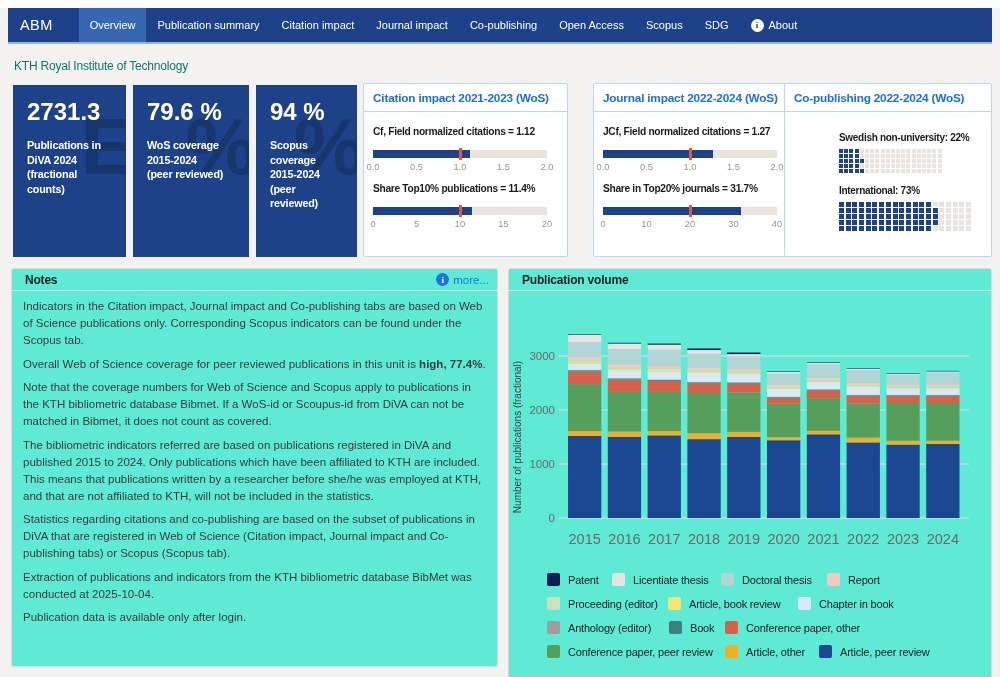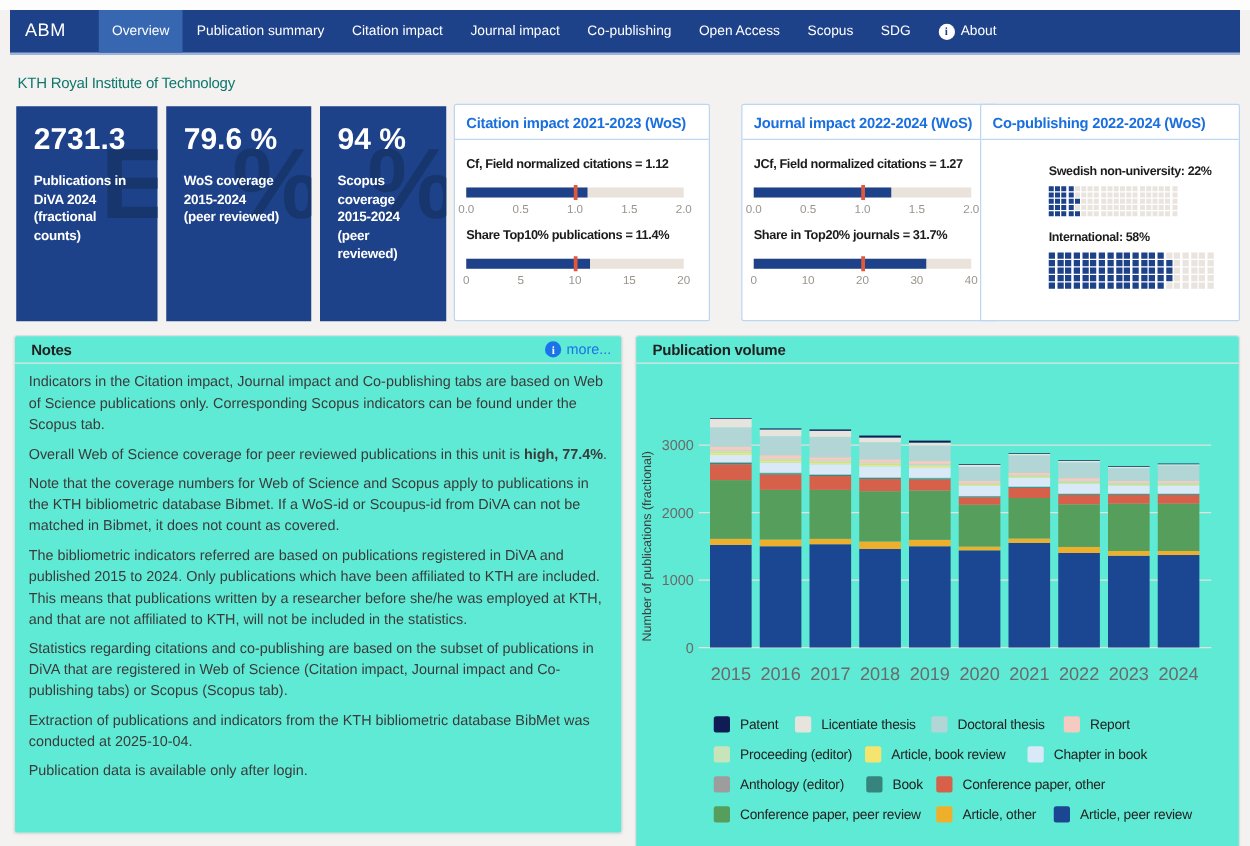--- a/index.html
+++ b/index.html
@@ -42,21 +42,21 @@
 #notes-panel { left:11px; top:268px; width:487px; height:399px; }
 #pub-panel { left:508px; top:268px; width:484px; height:497px; }
 .chead { height:22px; display:flex; align-items:center; justify-content:space-between; padding:0 8px 0 13px; border-bottom:1px solid #e4e4e4; }
 .chead-title { font-size:12px; font-weight:bold; letter-spacing:-0.2px; color:#1f1f1f; }
 .more-link { display:flex; align-items:center; gap:4px; color:#1a73e8; font-size:11.5px; cursor:pointer; }
 .more-badge { width:13px; height:13px; border-radius:50%; background:#1a73e8; color:#fff; font-size:9px; font-weight:bold; display:inline-flex; align-items:center; justify-content:center; font-family:"Liberation Serif",serif; }
 .notes-body { padding:7px 9px 0 11px; font-size:11.5px; line-height:17px; color:#3b3b3b; }
 .notes-body p { margin-bottom:6.5px; }
 .notes-body p.nowrap { white-space:nowrap; }
 #pubchart { margin-top:6px; display:block; }
-.legend { padding-left:62px; margin-top:6px; }
+.legend { padding-left:38px; margin-top:6px; }
 .legend-row { display:flex; align-items:center; height:13px; margin-bottom:11px; }
 .legend-item { display:inline-flex; align-items:center; font-size:11px; letter-spacing:-0.2px; color:#222; flex-shrink:0; }
 .legend-swatch { width:13px; height:13px; border-radius:2px; margin-right:8px; flex-shrink:0; }
 </style>
 </head>
 <body>
 
 <div class="topstrip"></div>
 
 <nav class="navbar">
@@ -281,21 +281,21 @@
         <div class="cell off"></div>
         <div class="cell off"></div>
         <div class="cell off"></div>
         <div class="cell off"></div>
         <div class="cell off"></div>
         <div class="cell off"></div>
         <div class="cell off"></div>
         <div class="cell off"></div>
         <div class="cell off"></div>
       </div>
-      <div class="waffle-label">International: 58%</div>
+      <div class="waffle-label">International: 73%</div>
       <div class="waffle large">
         <div class="cell on"></div>
         <div class="cell on"></div>
         <div class="cell on"></div>
         <div class="cell on"></div>
         <div class="cell on"></div>
         <div class="cell on"></div>
         <div class="cell on"></div>
         <div class="cell on"></div>
         <div class="cell on"></div>

